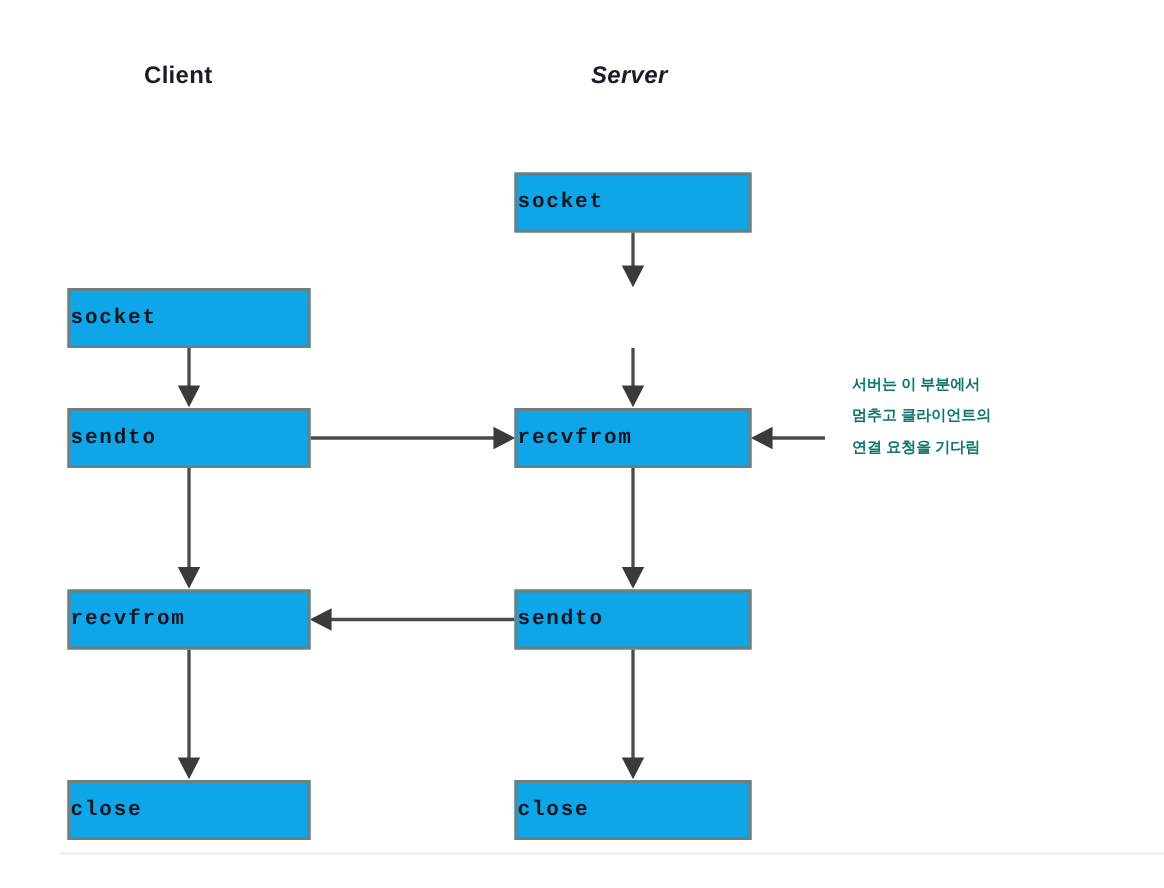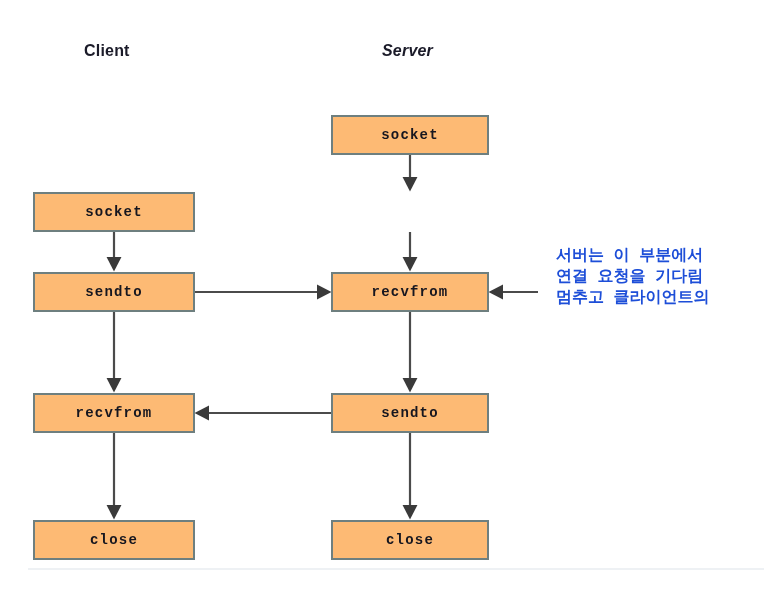--- a/index.html
+++ b/index.html
@@ -9,57 +9,57 @@
   }
   body {
     width: 776px;
     height: 592px;
     position: relative;
     overflow: hidden;
     font-family: "Liberation Sans", sans-serif;
   }
   #canvas {
     position: absolute;
-    left: 0;
+    left: 12px;
     top: 0;
     width: 700px;
     height: 592px;
   }
   .col-header {
     position: absolute;
     font-family: "Liberation Sans", sans-serif;
     font-size: 16px;
     font-weight: bold;
     color: #1b1b29;
     letter-spacing: 0.2px;
     white-space: nowrap;
   }
   .node-box {
     position: absolute;
     box-sizing: border-box;
-    background: #fdba74;
+    background: #0ea5e9;
     border: 2px solid #6e7f7f;
     display: flex;
     align-items: center;
-    justify-content: center;
+    justify-content: flex-start;
   }
   .node-label {
     font-family: "Liberation Mono", "DejaVu Sans Mono", monospace;
     font-size: 14px;
     font-weight: bold;
     color: #16161f;
     letter-spacing: 1.2px;
     white-space: nowrap;
   }
   .annotation {
     position: absolute;
-    font-family: Liberation Mono, monospace;
-    font-size: 16px;
+    font-family: Liberation Sans, sans-serif;
+    font-size: 10px;
     font-weight: bold;
-    color: #1d4ed8;
+    color: #0f766e;
     line-height: 21px;
     white-space: nowrap;
   }
   .annotation div { white-space: nowrap; }
   .edge-svg {
     position: absolute;
     left: 0;
     top: 0;
     width: 776px;
     height: 592px;
@@ -134,19 +134,19 @@
   </div>
   <div class="node-box" style="left:331px; top:393px; width:158px; height:40px;">
     <span class="node-label">sendto</span>
   </div>
   <div class="node-box" style="left:331px; top:520px; width:158px; height:40px;">
     <span class="node-label">close</span>
   </div>
 
   <div class="annotation" style="left:556px; top:246px;">
     <div>서버는 이 부분에서</div>
+    <div>멈추고 클라이언트의</div>
     <div>연결 요청을 기다림</div>
-    <div>멈추고 클라이언트의</div>
   </div>
 
   <div class="baseline-rule"></div>
 
 </div>
 
 </body></html>

